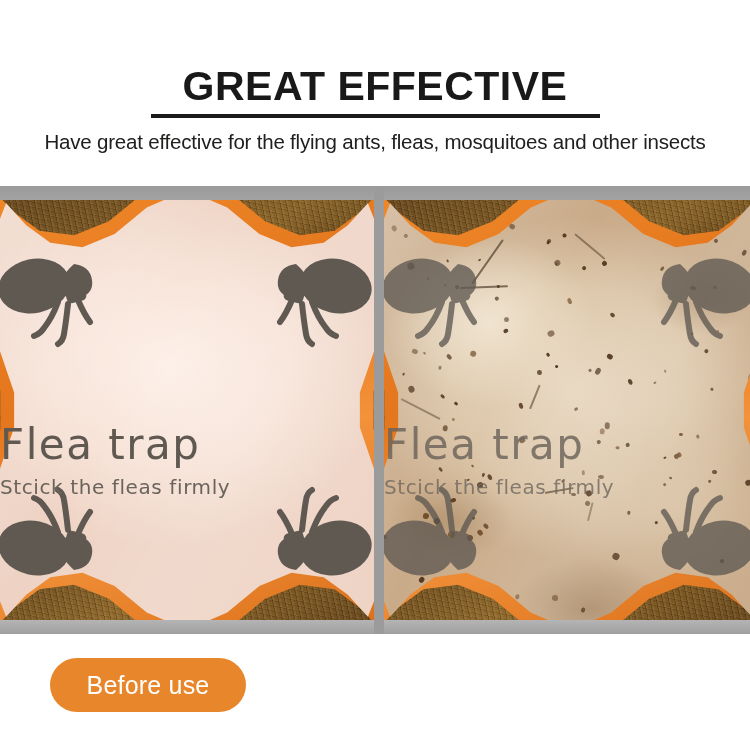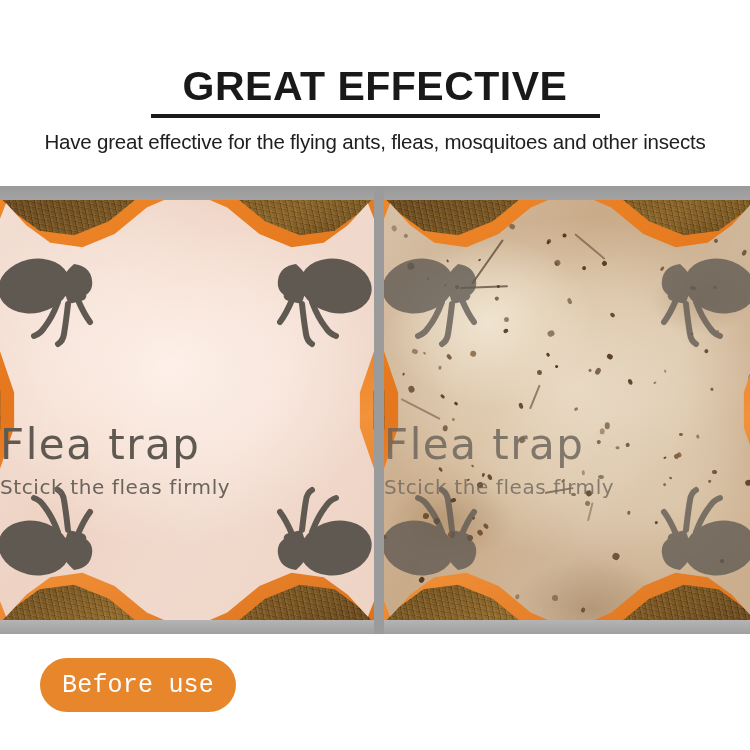--- a/index.html
+++ b/index.html
@@ -286,21 +286,21 @@
     color: #ffffff;
     font-family: "Liberation Sans", sans-serif;
     font-size: 25px;
     font-weight: 400;
     display: flex;
     align-items: center;
     justify-content: center;
     letter-spacing: 0.2px;
     box-sizing: border-box;
   }
-  .pill-before { left: 40px; font-family: Liberation Mono, monospace; }
+  .pill-before { left: 50px; }
   .pill-after  { left: 516px; }
 </style>
 </head>
 <body>
 
 <div class="page">
 
   <div class="header">
     <div class="headline">GREAT EFFECTIVE</div>
     <div class="headline-rule"></div>

